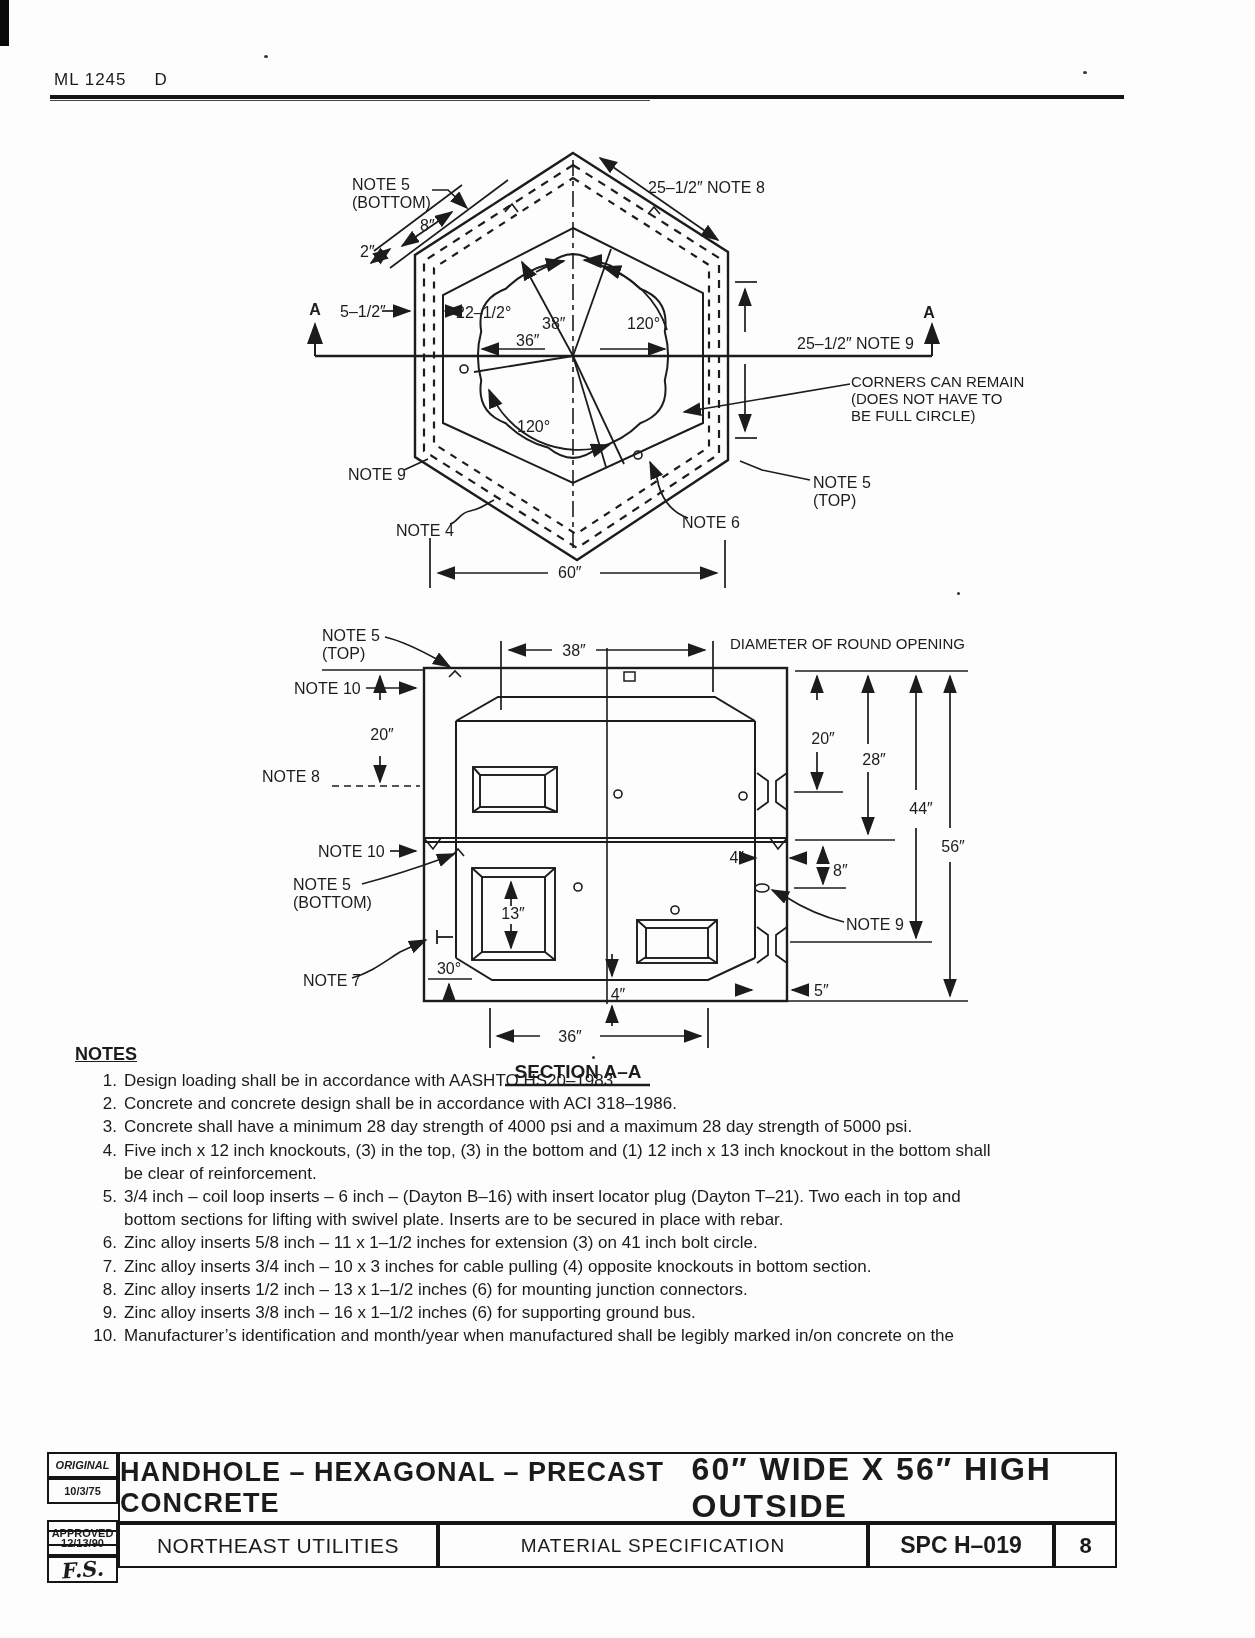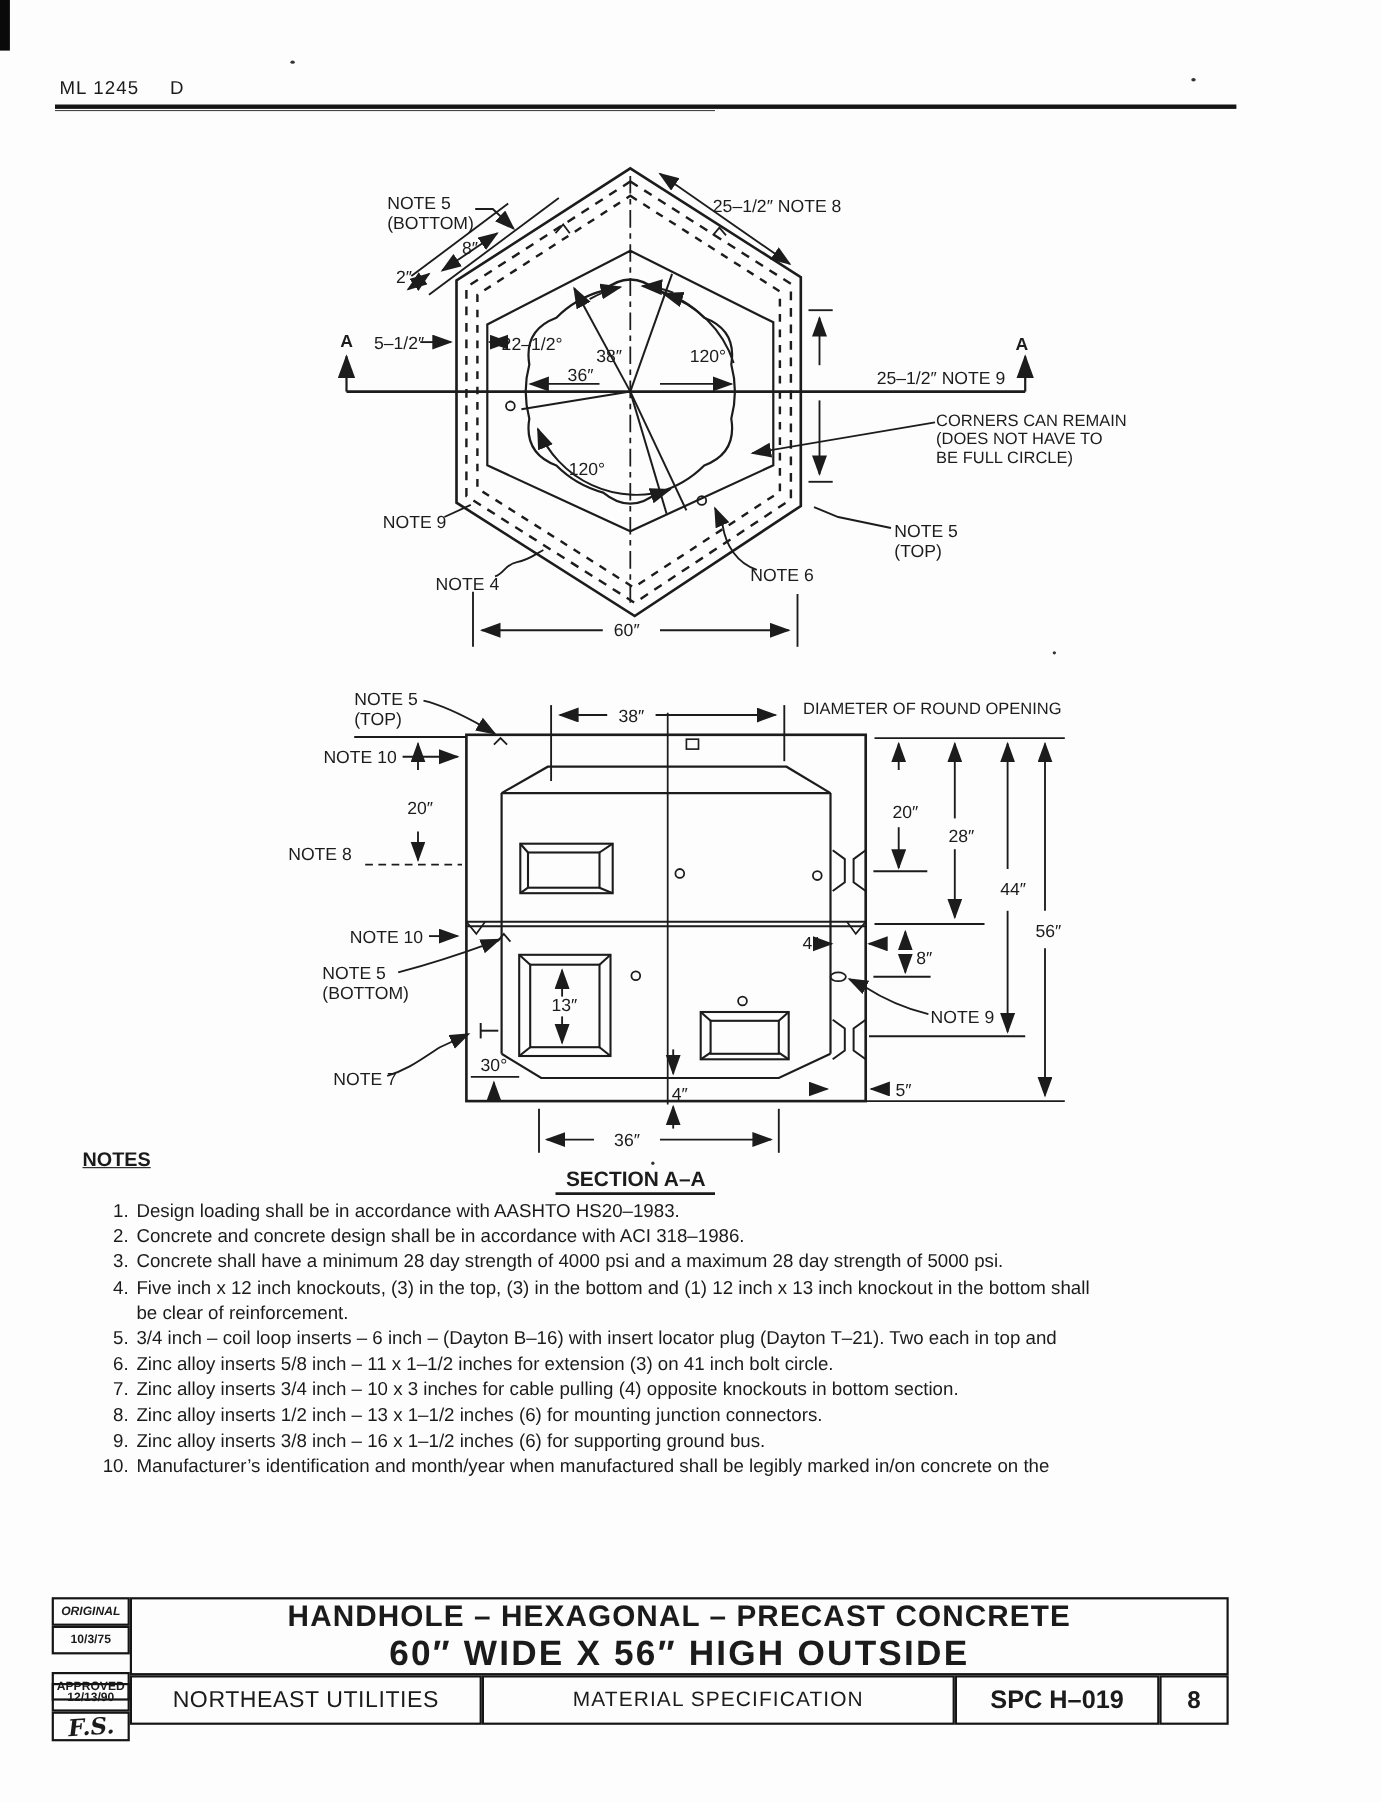--- a/index.html
+++ b/index.html
@@ -12,28 +12,28 @@
   #hdr-line{left:50px;top:95px;width:1074px;height:4px;background:#151515;}
   #hdr-line2{left:50px;top:100px;width:600px;height:1px;background:#444;}
   #corner-mark{left:0;top:0;width:9px;height:46px;background:#0a0a0a;}
   
   svg text{font-family:"Liberation Sans",sans-serif;fill:#1c1c1c;}
   .lbl{font-size:16px;}
   .sm{font-size:15px;}
   .cap{font-size:19px;font-weight:bold;}
   
   #notes{left:75px;top:1044px;width:1074px;}
-  #notes .heading{font-size:18px;font-weight:bold;text-decoration:underline;margin-bottom:24px;}
+  #notes .heading{font-size:18px;font-weight:bold;text-decoration:underline;margin-bottom:4px;}
   #notes .row{display:flex;line-height:23.2px;font-size:17px;}
   #notes .num{width:42px;text-align:right;flex:0 0 42px;margin-right:7px;}
   #notes .txt{flex:1;}
   
   .tb{border:2.5px solid #151515;box-sizing:border-box;position:absolute;}
   .stamp{font-size:11px;font-weight:bold;display:flex;align-items:center;justify-content:center;}
-  #tb-title{display:flex;flex-direction:column;align-items:center;}
+  #tb-title{display:flex;flex-direction:row;align-items:center;}
   #tb-title .l1{font-size:27px;font-weight:bold;letter-spacing:1px;}
   #tb-title .l2{font-size:32px;font-weight:bold;letter-spacing:2px;}
   .tb-cell{display:flex;align-items:center;justify-content:center;}
   #tb-company{font-size:21px;letter-spacing:0.5px;}
   #tb-doctype{font-size:19px;letter-spacing:1px;}
   #tb-spec{font-size:23px;font-weight:bold;text-align:right;}
   #tb-sheet{font-size:22px;font-weight:bold;}
   #tb-fs{font-family:"DejaVu Serif",serif;font-style:italic;font-size:21px;transform:rotate(-4deg);}
   .speck{position:absolute;background:#333;border-radius:50%;}
 </style>
@@ -315,20 +315,24 @@
     </div>
   <div class="row">
       <span class="num"></span>
       <span class="txt">be clear of reinforcement.</span>
     </div>
   <div class="row">
       <span class="num">5.</span>
       <span class="txt">3/4 inch – coil loop inserts – 6 inch – (Dayton B–16) with insert locator plug (Dayton T–21).  Two each in top and</span>
     </div>
   <div class="row">
+      <span class="num"></span>
+      <span class="txt">bottom sections for lifting with swivel plate.  Inserts are to be secured in place with rebar.</span>
+    </div>
+  <div class="row">
       <span class="num">6.</span>
       <span class="txt">Zinc alloy inserts 5/8 inch – 11 x 1–1/2 inches for extension (3) on 41 inch bolt circle.</span>
     </div>
   <div class="row">
       <span class="num">7.</span>
       <span class="txt">Zinc alloy inserts 3/4 inch – 10 x 3 inches for cable pulling (4) opposite knockouts in bottom section.</span>
     </div>
   <div class="row">
       <span class="num">8.</span>
       <span class="txt">Zinc alloy inserts 1/2 inch – 13 x 1–1/2 inches (6) for mounting junction connectors.</span>

